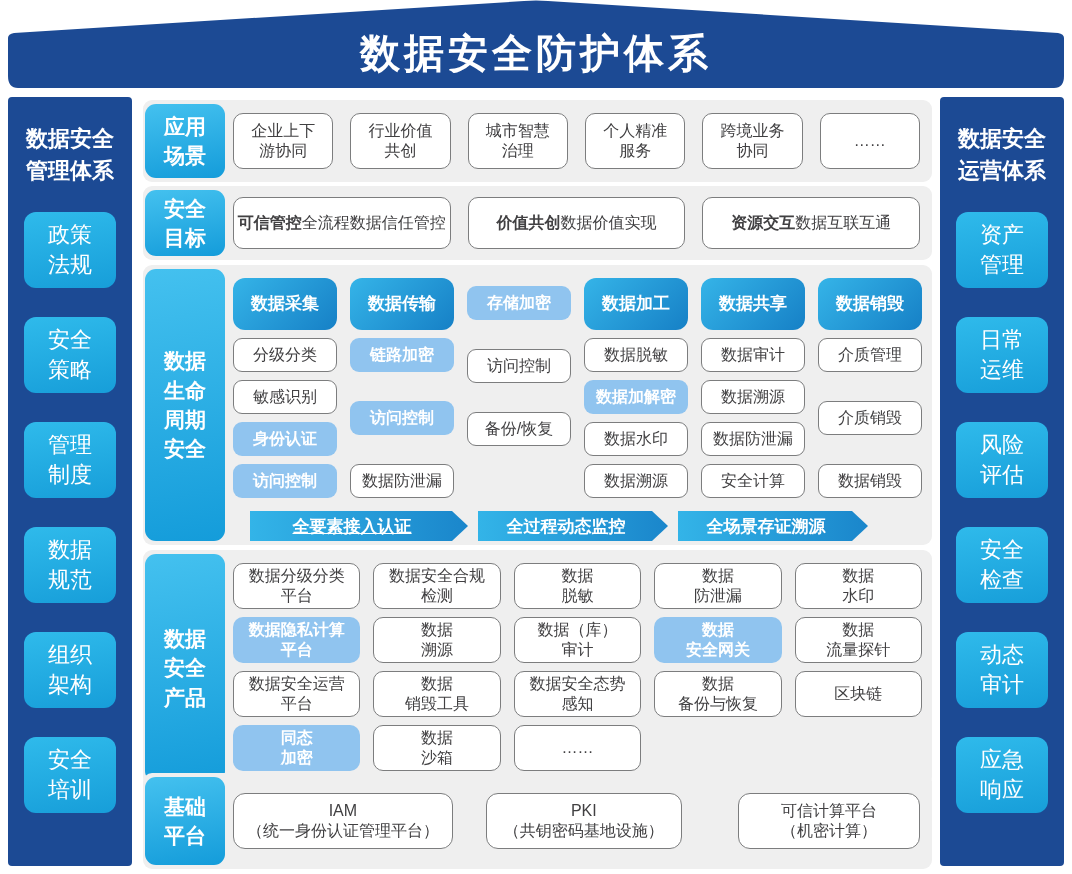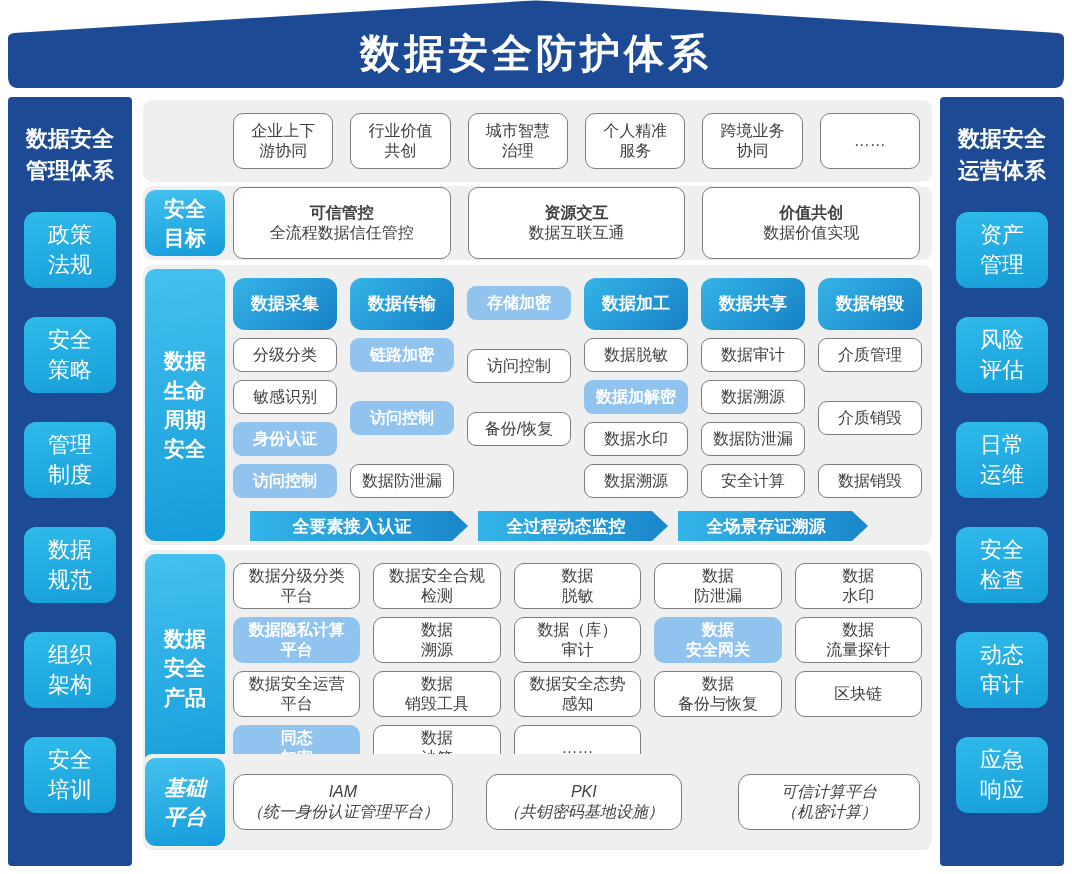--- a/index.html
+++ b/index.html
@@ -24,58 +24,58 @@
     color:#fff; font-weight:normal; font-size:22px; line-height:1.35; text-align:center;
     display:flex; align-items:center; justify-content:center; white-space:pre-line; }
   .pillar-btn.first { margin-top:25px; }
 
   
   .row { position:absolute; left:143px; width:789px; background:#EFEFEF; border-radius:9px; }
   #row-scenarios { top:100px; height:82px; }
   #row-goals     { top:186px; height:74px; }
   #row-lifecycle { top:265px; height:280px; }
   #row-products  { top:550px; height:236px; }
-  #row-platform  { top:754px; height:96px;font-style:italic; }
+  #row-platform  { top:773px; height:96px; }
 
   .row-label { position:absolute; left:2px; top:4px; bottom:4px; width:80px; border-radius:11px;
     background:linear-gradient(170deg,#44C1EF 0%,#149CDA 100%);
     color:#fff; font-weight:bold; font-size:21px; line-height:1.4; text-align:center;
     display:flex; align-items:center; justify-content:center; white-space:pre-line; }
 
   .box { display:flex; align-items:center; justify-content:center; text-align:center;
     border-radius:10px; font-size:16px; line-height:1.25; color:#414042; white-space:pre-line; }
   .outline { background:#fff; border:1.5px solid #7C7D7E; }
   .fill { background:#90C4EF; color:#fff; border:none;font-weight:bold; }
 
   
   .flex-content { position:absolute; left:90px; right:12px; top:0; bottom:0;
     display:flex; align-items:center; gap:17px; }
   .scen-box { flex:1; height:56px; }
-  .goal-box { flex:1; height:72px; flex-direction:column; }
+  .goal-box { flex:1; height:52px; }
   .goal-title { font-weight:bold; }
 
   
   .lc-grid { position:absolute; left:90px; right:10px; top:13px;
     display:grid; grid-template-columns:repeat(6,1fr); column-gap:13px; }
   .lc-col { position:relative; }
   .lc-header { height:52px; border-radius:12px;
     background:linear-gradient(135deg,#35B4E8 0%,#1680C6 100%);
     color:#fff; font-weight:bold; font-size:17px; }
   .lc-items { position:relative; margin-top:8px; height:160px; }
   .litem { position:absolute; left:0; right:0; height:34px; border-radius:9px;
     display:flex; align-items:center; justify-content:center; font-size:16px; }
   .s0{top:0} .s1{top:42px} .s2{top:84px} .s3{top:126px} .sm{top:63px}
   .litem.outline{ color:#414042; } .litem.fill{ color:#fff; }
 
   .arrows { position:absolute; left:107px; top:246px; height:30px; display:flex; gap:10px; }
   .arrow { height:30px; display:flex; align-items:center; justify-content:center;
     color:#fff; font-weight:bold; font-size:17px; padding-right:14px;
     background:linear-gradient(90deg,#33B4E8 0%,#1A86CB 100%);
     clip-path:polygon(0 0, calc(100% - 16px) 0, 100% 50%, calc(100% - 16px) 100%, 0 100%); }
-  .arrow-1{ width:218px; } .arrow-2{ width:190px; } .arrow-3{ width:190px; }
+  .arrow-1{ width:218px;text-decoration:underline; } .arrow-2{ width:190px; } .arrow-3{ width:190px; }
 
   
   .prod-grid { position:absolute; left:90px; right:10px; top:13px;
     display:grid; grid-template-columns:repeat(5,1fr); grid-template-rows:repeat(4,46px);
     gap:8px 13px; }
   .pitem { border-radius:10px; }
 
   
   .plat-content { position:absolute; left:90px; right:12px; top:10px; bottom:10px;
     display:flex; align-items:center; }
@@ -107,33 +107,35 @@
 架构</div>
     <div class="pillar-btn">安全
 培训</div>
   </div>
 
   <div class="pillar" id="pillar-right">
     <div class="pillar-title">数据安全
 运营体系</div>
     <div class="pillar-btn first">资产
 管理</div>
+    <div class="pillar-btn">日常
+运维</div>
     <div class="pillar-btn">风险
 评估</div>
-    <div class="pillar-btn">日常
-运维</div>
     <div class="pillar-btn">安全
 检查</div>
     <div class="pillar-btn">动态
 审计</div>
     <div class="pillar-btn">应急
 响应</div>
   </div>
 
   <div class="row" id="row-scenarios">
+    <div class="row-label">应用
+场景</div>
     <div class="flex-content">
       <div class="box outline scen-box">企业上下
 游协同</div>
       <div class="box outline scen-box">行业价值
 共创</div>
       <div class="box outline scen-box">城市智慧
 治理</div>
       <div class="box outline scen-box">个人精准
 服务</div>
       <div class="box outline scen-box">跨境业务
@@ -144,26 +146,26 @@
 
   <div class="row" id="row-goals">
     <div class="row-label">安全
 目标</div>
     <div class="flex-content">
       <div class="box outline goal-box">
         <span class="goal-title">可信管控</span>
         <span>全流程数据信任管控</span>
       </div>
       <div class="box outline goal-box">
+        <span class="goal-title">价值共创</span>
+        <span>数据价值实现</span>
+      </div>
+      <div class="box outline goal-box">
         <span class="goal-title">资源交互</span>
         <span>数据互联互通</span>
-      </div>
-      <div class="box outline goal-box">
-        <span class="goal-title">价值共创</span>
-        <span>数据价值实现</span>
       </div>
     </div>
   </div>
 
   <div class="row" id="row-lifecycle">
     <div class="row-label">数据
 生命
 周期
 安全</div>
     <div class="lc-grid">

